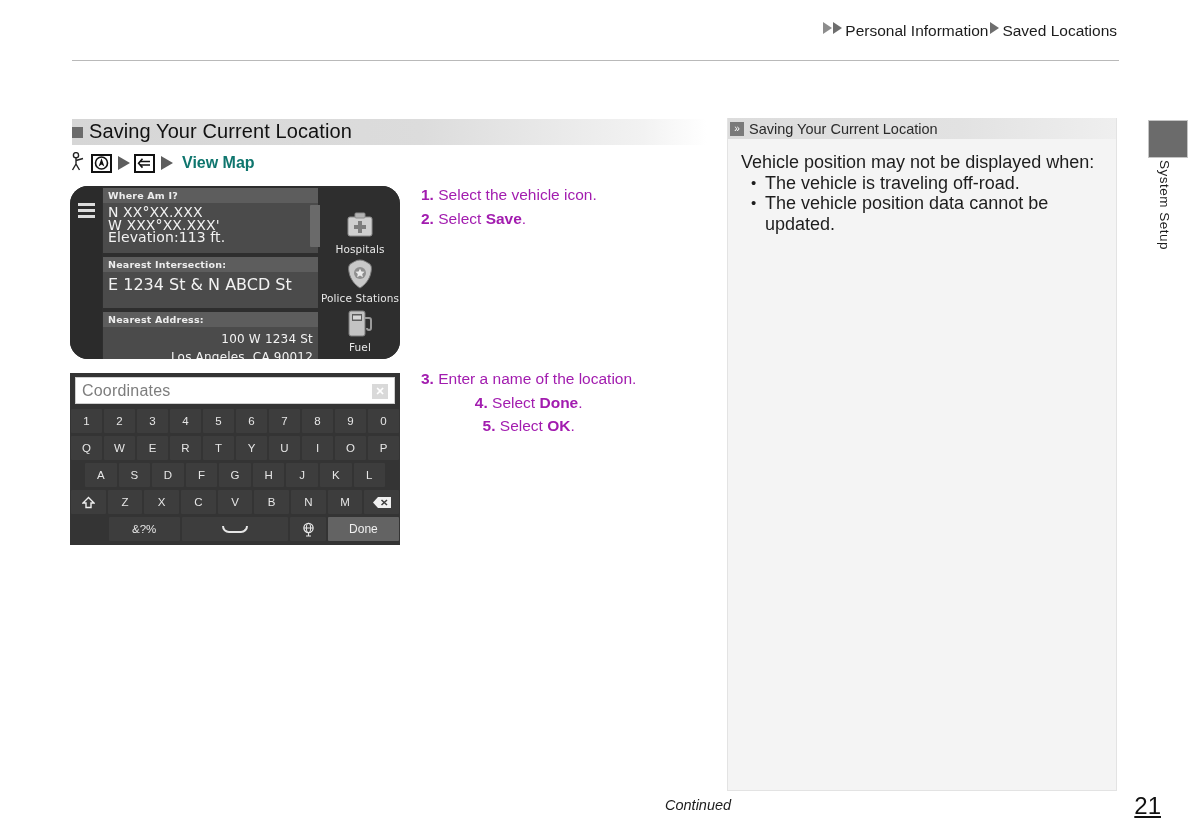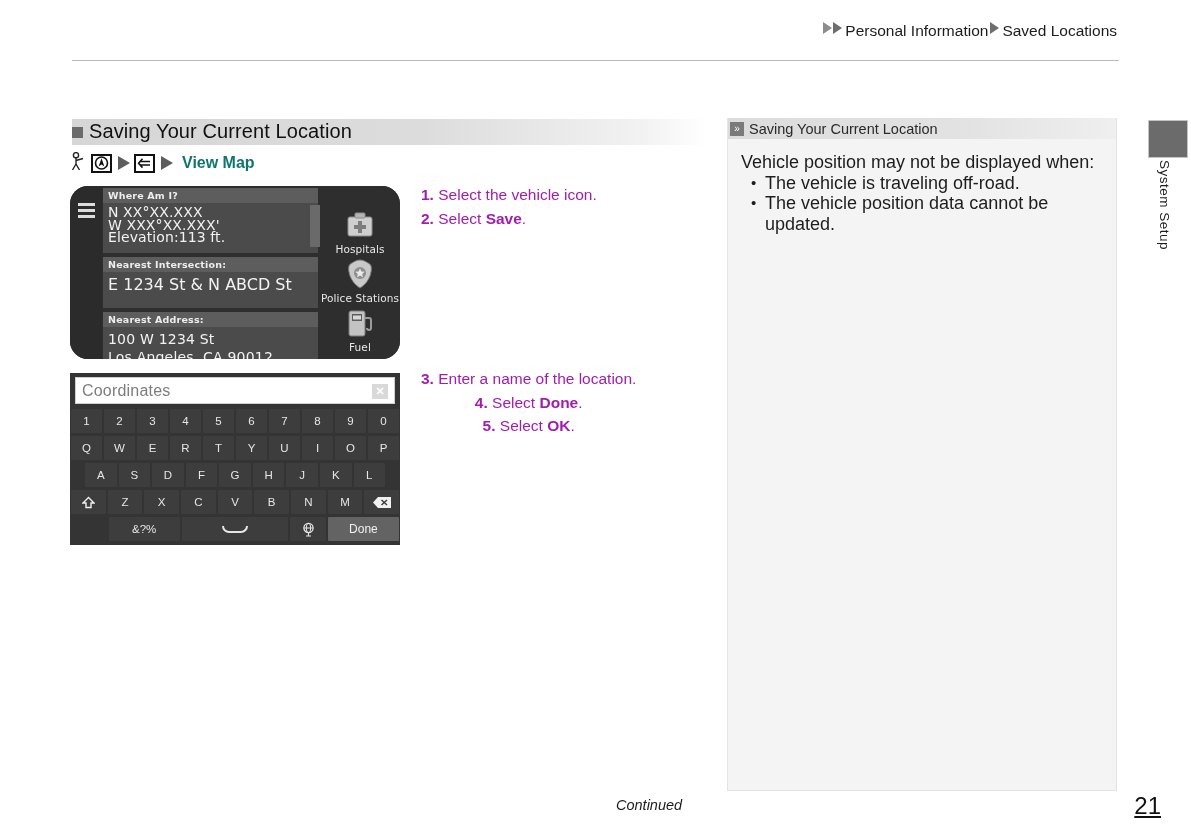--- a/index.html
+++ b/index.html
@@ -135,23 +135,24 @@
     background: #4b4b4b;
     color: #f2f2f2;
     padding: 3px 5px 4px 5px;
   }
   .nav-body .coord {
     font-size: 14px; font-weight: normal;
     line-height: 12.5px;
     letter-spacing: 0.1px;
   }
   .nav-body .big {
-    font-size: 14px;
+    font-size: 12px;
     line-height: 18px;
     letter-spacing: 0.2px;
+    text-align: right;
   }
   #save-btn {
     position: absolute;
     right: 6px; top: 19px;
     width: 84px; height: 42px;
     background: #6a6a6a;
     color: #f4f4f4;
     display: flex; align-items: center; justify-content: center;
     font-size: 15px;
     border-radius: 1px;
@@ -301,21 +302,21 @@
     font-size: 13.5px;
     color: #1d1d1d;
     writing-mode: vertical-rl;
     text-orientation: mixed;
     letter-spacing: 0.5px;
   }
 
   
   #continued {
     position: absolute;
-    left: 616px; top: 797px;
+    left: 665px; top: 797px;
     font-size: 14.5px;
     font-style: italic;
     color: #1c1c1c;
     text-align: right;
   }
   #page-num {
     position: absolute;
     right: 30px; top: 792px;
     font-size: 24px;
     color: #111;

